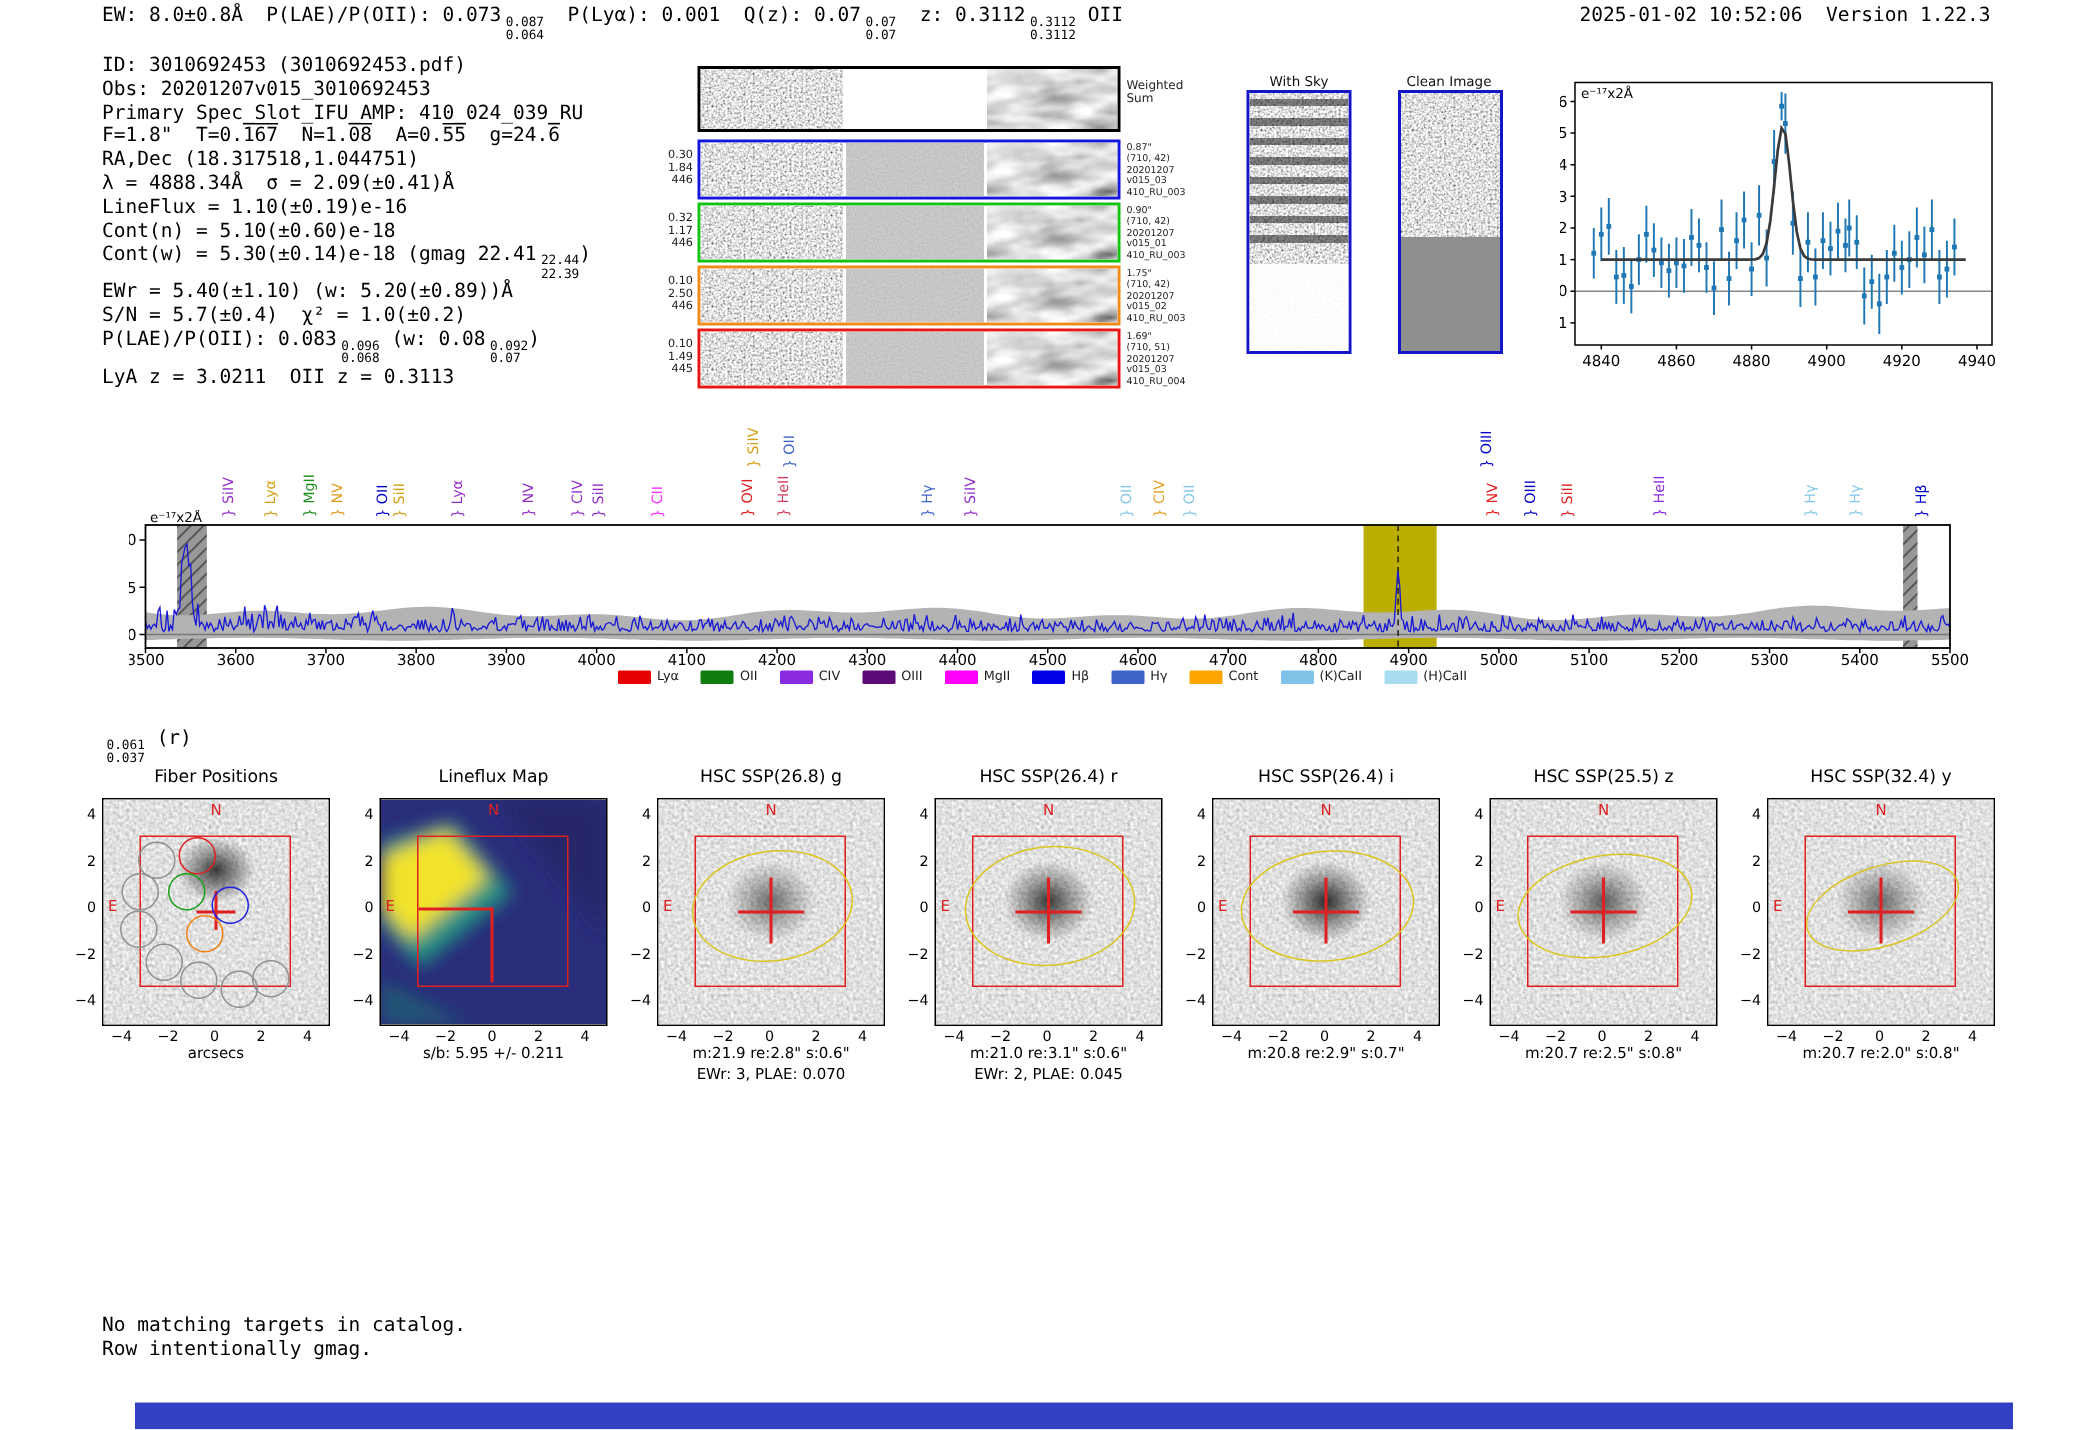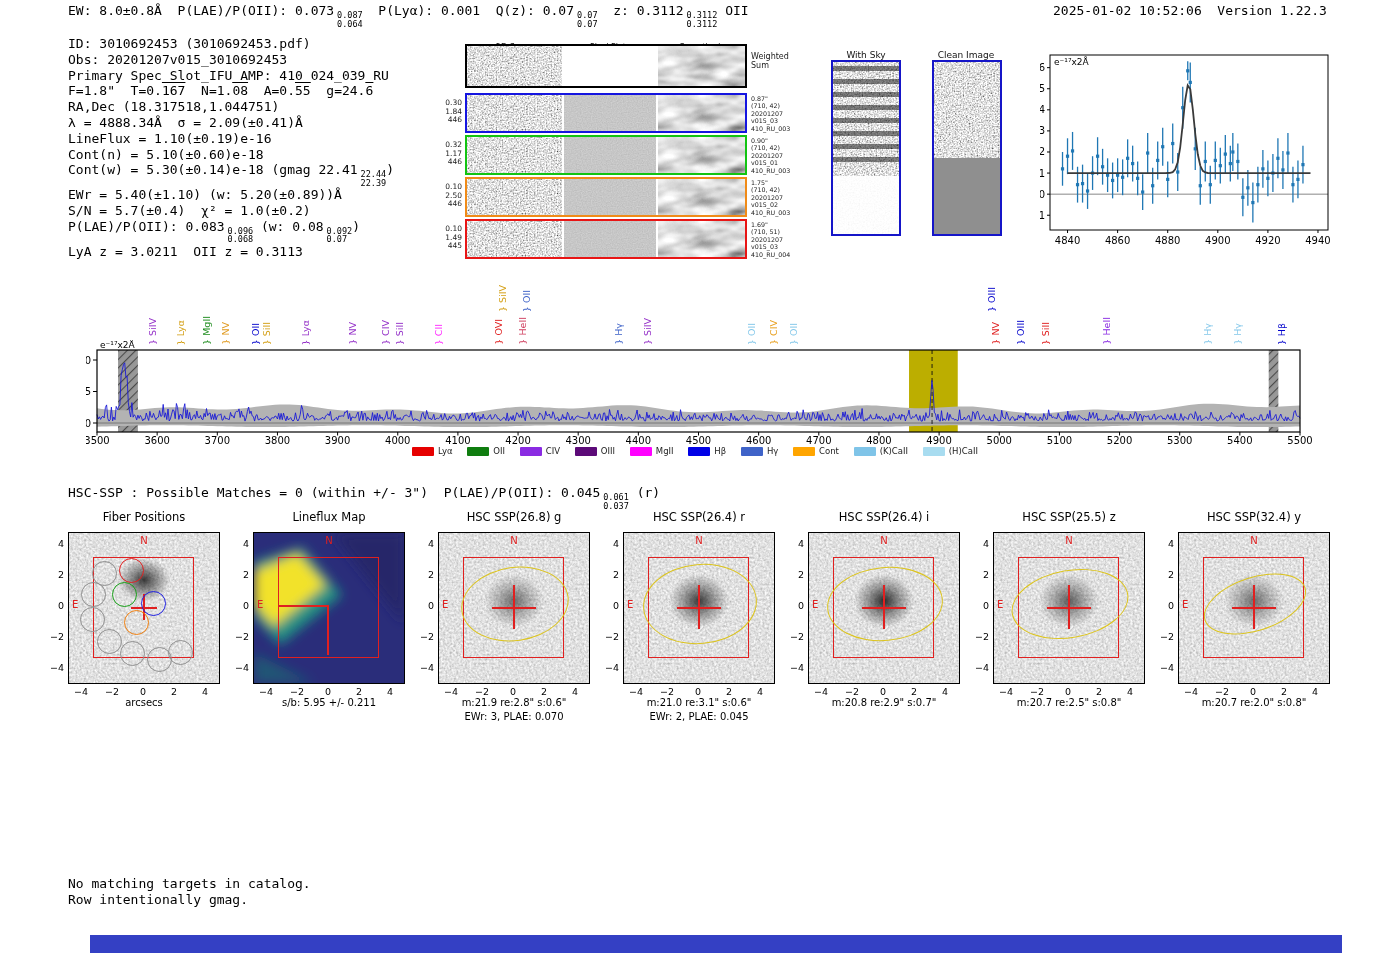--- a/index.html
+++ b/index.html
@@ -505,21 +505,21 @@
       <div class="entry">
         <div class="sw" style="background: rgb(127, 196, 232);"></div>
         <div class="lb">(K)CaII</div>
       </div>
       <div class="entry">
         <div class="sw" style="background: rgb(168, 220, 240);"></div>
         <div class="lb">(H)CaII</div>
       </div>
     </div>
 
-  <div id="hsc-header" class="abs mono13" style="left:68px;top:485px;"><span>HSC-SSP : Possible Matches = 0 (within +/- 3")  P(LAE)/P(OII): 0.045</span><span class="stack"><span>0.061</span><span>0.037</span></span><span> (r)</span></div>
+  <div id="hsc-header" class="abs mono13" style="left:68px;top:485px;"><span class="stack"><span>0.061</span><span>0.037</span></span><span> (r)</span></div>
 
   <div id="panels">
       <div class="abs panel" style="left: 38px; top: 510px;">
         <div class="ptitle">Fiber Positions</div>
         <div class="plot">
           <svg class="noise-svg" preserveAspectRatio="none">
             <rect width="100%" height="100%" filter="url(#nzCut)"></rect>
           </svg>
           <div class="blob" style="left: 40px; top: 18px; width: 70px; height: 58px; background: radial-gradient(closest-side, rgba(15, 15, 15, 0.8), rgba(40, 40, 40, 0.36) 45%, rgba(0, 0, 0, 0) 75%);"></div>
           <div class="redsq"></div>

